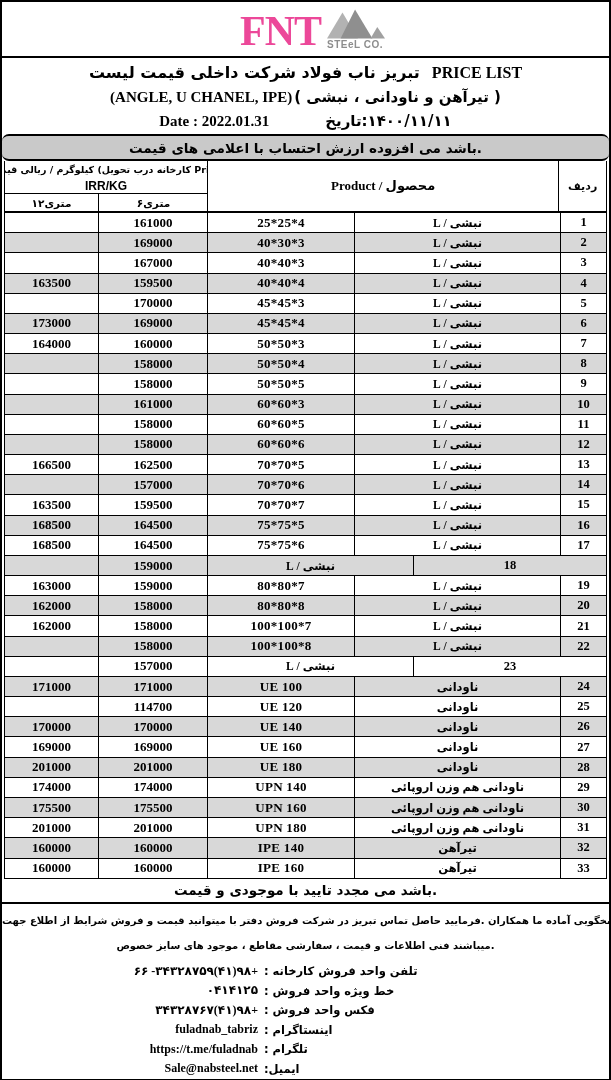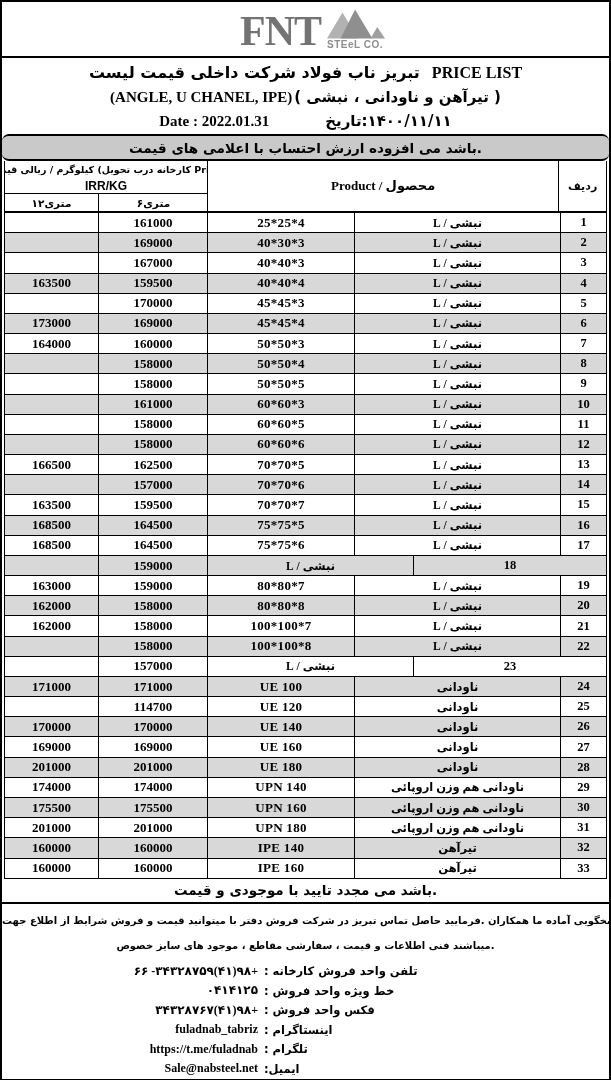--- a/index.html
+++ b/index.html
@@ -2,21 +2,21 @@
 <html lang="fa"><head>
 <meta charset="utf-8">
 <style>
   html,body{margin:0;padding:0;background:#ffffff;}
   body{width:611px;height:1080px;font-family:"DejaVu Sans",sans-serif;color:#000;}
   .page{width:611px;height:1080px;box-sizing:border-box;border-left:2px solid #000;border-right:2px solid #000;border-top:2px solid #000;display:flex;flex-direction:column;background:#fff;}
 
   
   .logo-band{height:54px;display:flex;align-items:center;justify-content:center;border-bottom:2px solid #000;}
   .logo-wrap{display:flex;align-items:flex-end;gap:6px;}
-  .fnt-word{font-family:"Liberation Serif","DejaVu Serif",serif;font-weight:bold;font-size:42px;line-height:38px;color:#737373;letter-spacing:-1px;transform:scaleY(1.02);margin-left:14px;}
+  .fnt-word{font-family:"Liberation Serif","DejaVu Serif",serif;font-weight:bold;font-size:42px;line-height:38px;color:#ec4899;letter-spacing:-1px;transform:scaleY(1.02);margin-left:14px;}
   .mt-col{display:flex;flex-direction:column;align-items:flex-start;}
   .steel-co{font-family:"Liberation Sans",sans-serif;font-weight:bold;color:#8d8d8d;font-size:10px;letter-spacing:0.5px;line-height:11px;}
 
   
   .title-block{padding:3px 0 2px 0;}
   .t-line{display:flex;justify-content:center;align-items:baseline;gap:12px;font-weight:bold;}
   .t1{font-size:16px;line-height:24px;}
   .t2{font-size:15px;line-height:25px;gap:2px;}
   .t3{font-size:15px;line-height:22px;gap:56px;}
   .fa-b{font-family:"DejaVu Sans",sans-serif;font-weight:bold;}

